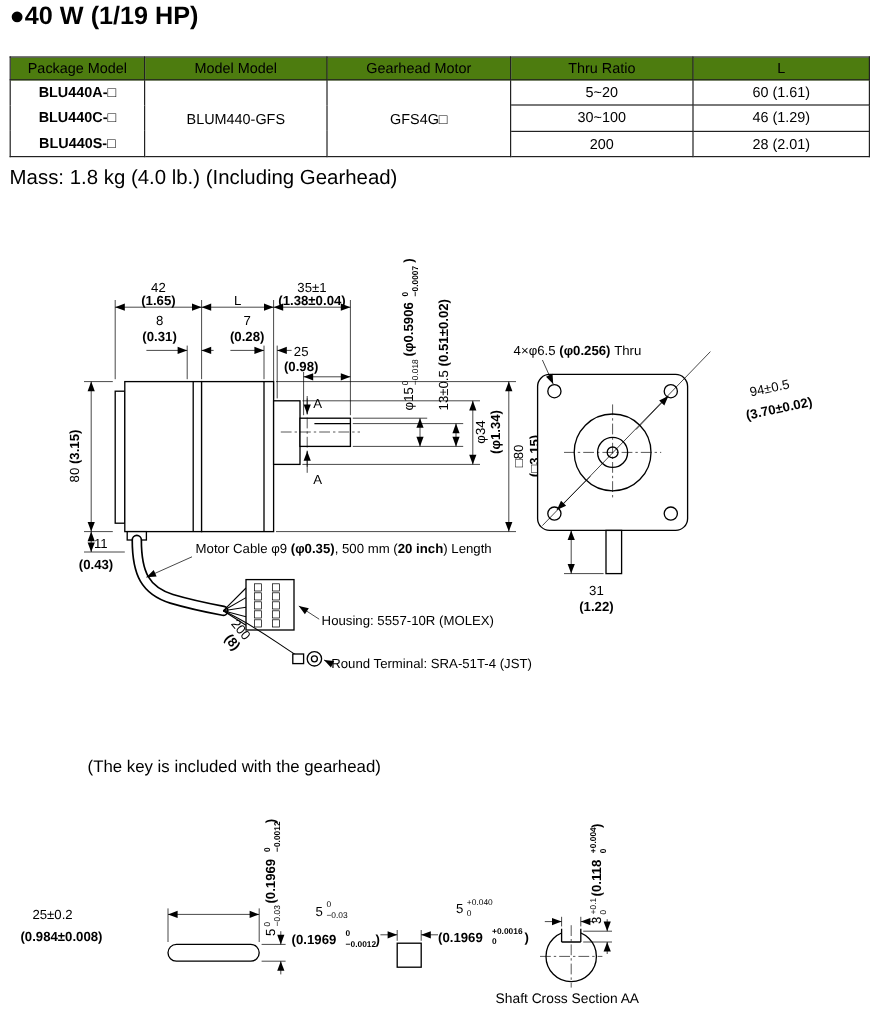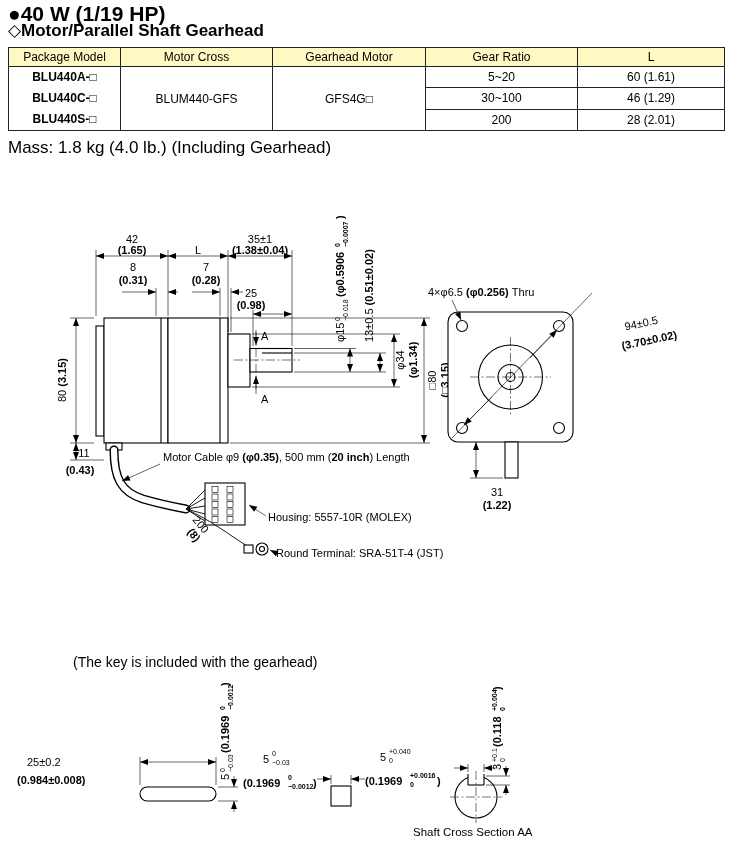--- a/index.html
+++ b/index.html
@@ -2,26 +2,26 @@
 <html><head>
 <meta charset="utf-8">
 <style>
   html,body{margin:0;padding:0;background:#fff;}
   .page{position:relative;width:732px;height:843px;background:#fff;overflow:hidden;
         font-family:"Liberation Sans","DejaVu Sans",sans-serif;color:#000;}
   .abs{position:absolute;}
   .h-title{left:8px;top:2px;font-size:21px;font-weight:bold;}
   .h-section{left:8px;top:20px;font-size:17px;font-weight:bold;}
   .h-key{left:57px;top:604px;font-size:17px;font-weight:bold;}
-  .h-keysub{left:73px;top:630px;font-size:14px;margin-top:24px;}
+  .h-keysub{left:73px;top:630px;font-size:14px;}
   .mass{left:8px;top:138px;font-size:17px;}
   table.spec{left:8px;top:47px;border-collapse:collapse;width:716px;table-layout:fixed;
              font-size:12px;border:1.5px solid #222;}
   table.spec th,table.spec td{border:1px solid #222;padding:0 3px;text-align:center;height:20px;}
-  table.spec th{background:#fef9c3;font-weight:normal;height:18px;margin-top:20px;}
+  table.spec th{background:#4d7c0f;font-weight:normal;height:18px;margin-top:20px;}
   td.pkg{text-align:left;font-weight:bold;padding-left:5px;margin-left:36px;}
   td.pkg div{line-height:21px;}
   td.ratio{font-weight:normal;}
   svg{position:absolute;left:0;}
   svg text{fill:#000;font-family:"Liberation Sans","DejaVu Sans",sans-serif;}
   .t{font-size:11px;}
   .tol{font-size:7px;}
   .imp{font-weight:bold;}
   .am{text-anchor:middle;}
   .ln{stroke:#000;stroke-width:1.1;fill:none;}
@@ -31,36 +31,35 @@
   .cable-outer{stroke:#000;stroke-width:9;fill:none;stroke-linecap:round;}
   .cable-inner{stroke:#fff;stroke-width:6.2;fill:none;stroke-linecap:round;}
   .wire{stroke:#000;stroke-width:0.9;fill:none;}
 </style>
 </head>
 <body>
 
 <div class="page">
 
   <div class="abs h-title"><span>●</span><span>40 W (1/19 HP)</span></div>
-  <div class="abs h-section"><span>◇</span><span>Motor/Parallel Shaft Gearhead</span></div>
 
   <table class="spec abs">
     <colgroup>
         <col style="width:112px">
         <col style="width:152px">
         <col style="width:153px">
         <col style="width:152px">
         <col style="width:147px">
       </colgroup>
     <thead>
       <tr>
         <th>Package Model</th>
-        <th>Motor Cross</th>
+        <th>Model Model</th>
         <th>Gearhead Motor</th>
-        <th>Gear Ratio</th>
+        <th>Thru Ratio</th>
         <th>L</th>
       </tr>
     </thead>
     <tbody>
       <tr>
         <td class="pkg" rowspan="3">
           <div>BLU440A-□</div>
           <div>BLU440C-□</div>
           <div>BLU440S-□</div>
         </td>

